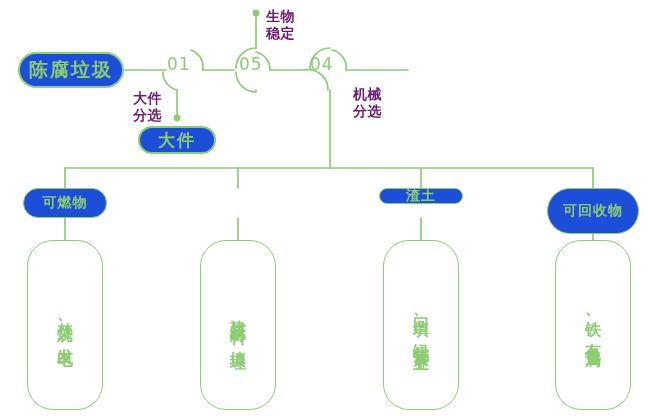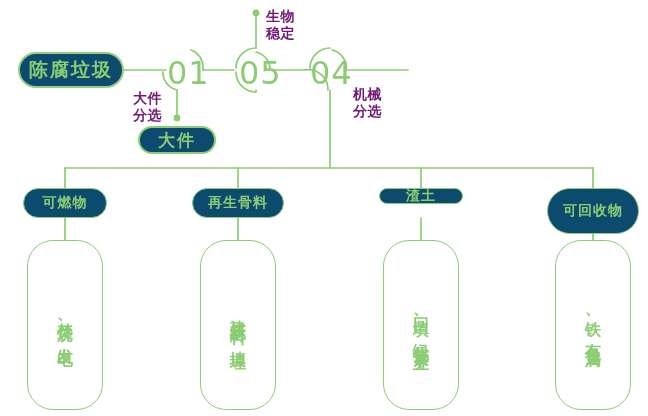--- a/index.html
+++ b/index.html
@@ -8,34 +8,34 @@
     font-family:"DejaVu Sans","Liberation Sans",sans-serif;
     position:relative;
   }
   #stage{position:absolute;left:0;top:0;width:648px;height:416px;}
   #wires{position:absolute;left:0;top:0;width:648px;height:416px;}
 
   
   .pill{
     position:absolute;display:flex;align-items:center;justify-content:center;
     border:1.6px solid #8ccd74;border-radius:999px;box-sizing:border-box;
-    color:#8ccd74;background:#0c4a6e;white-space:nowrap;letter-spacing:1px;
+    color:#8ccd74;background:#1d4ed8;white-space:nowrap;letter-spacing:1px;
   }
   .pill.root{
     border-width:2.4px;border-color:#93cf7c;color:#8ccd74;
     font-size:19px;font-weight:bold;letter-spacing:2px;
   }
   .pill.bulky{
     border-width:2px;color:#8ccd74;font-size:17px;font-weight:bold;letter-spacing:2px;
   }
   .pill.cat{font-size:14px;font-weight:bold;letter-spacing:1px;}
 
   
   .num{
-    position:absolute;color:#8ccd74;font-size:32px;letter-spacing:1px;
+    position:absolute;color:#8ccd74;font-size:17px;letter-spacing:1px;
     font-family:"DejaVu Sans","Liberation Sans",sans-serif;
   }
 
   
   .note{
     position:absolute;color:#701a75;font-size:14px;line-height:17px;
     font-weight:bold;letter-spacing:0.5px;white-space:pre-line;
   }
 
   
@@ -115,23 +115,20 @@
   <div class="note" style="left:353px;top:86px;text-align:center;">机械
 分选</div>
 
   <div class="pill bulky" style="left:138px;top:126px;width:78px;height:28px;">
     <span>大件</span>
   </div>
 
   <div class="pill cat" style="left:23px;top:188px;width:84px;height:30px;">
     <span>可燃物</span>
   </div>
-  <div class="pill cat" style="left:192px;top:188px;width:92px;height:30px;">
-    <span>再生骨料</span>
-  </div>
   <div class="pill cat" style="left:379px;top:188px;width:84px;height:16px;">
     <span>渣土</span>
   </div>
   <div class="pill cat" style="left:547px;top:188px;width:92px;height:46px;">
     <span>可回收物</span>
   </div>
 
   <div class="vbox" style="left:27px;top:240px;width:76px;height:170px;">
     <div class="vtext">焚烧、发电</div>
   </div>

